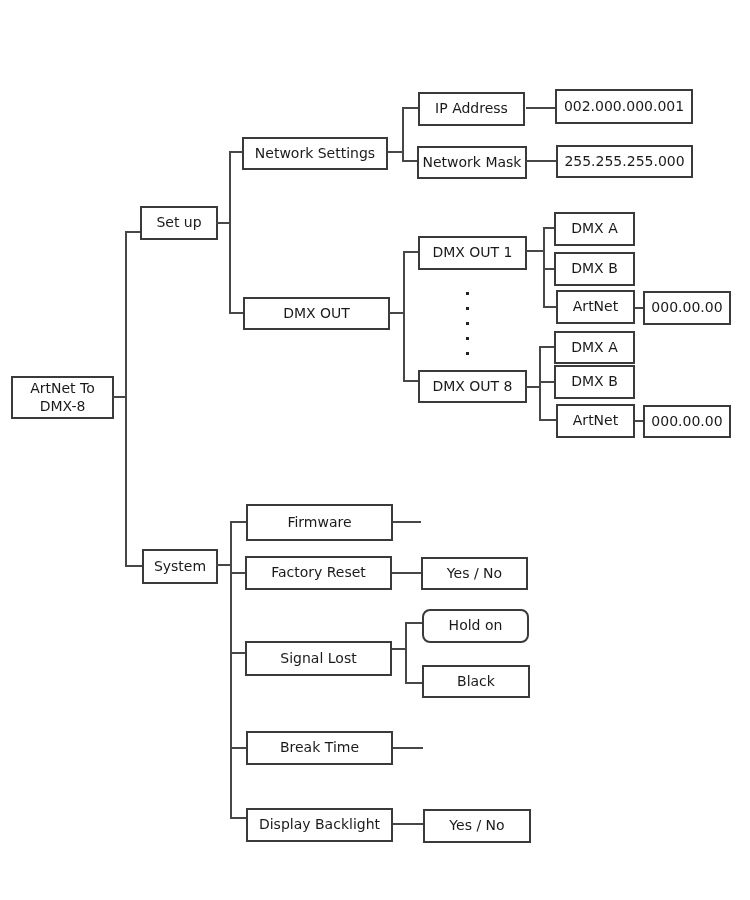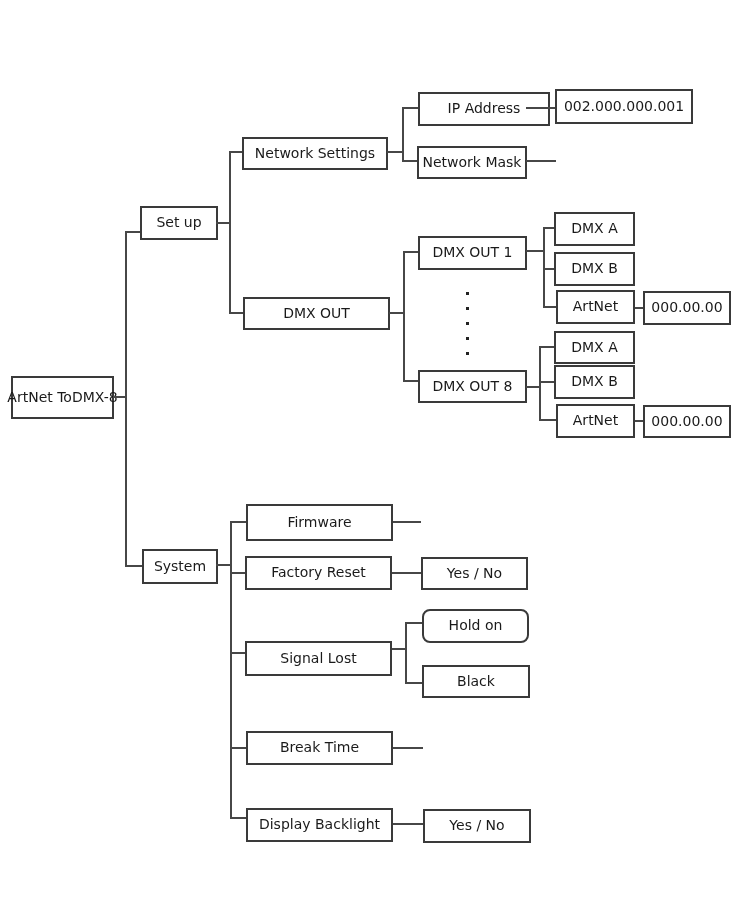--- a/index.html
+++ b/index.html
@@ -7,44 +7,45 @@
     position:relative;width:750px;height:900px;background:#ffffff;
     font-family:"DejaVu Sans","Liberation Sans",sans-serif;
     color:#1a1a1a;overflow:hidden;
   }
   .node{
     position:absolute;box-sizing:border-box;
     border:2px solid #3a3a3a;background:#ffffff;
     display:flex;align-items:center;justify-content:center;
     font-size:14px;line-height:1.25;white-space:nowrap;
   }
-  .node.twoline{flex-direction:row;}
+  .node.twoline{flex-direction:column;}
   .h{position:absolute;height:2px;background:#474747;}
   .v{position:absolute;width:2px;background:#474747;}
   .dot{position:absolute;width:3px;height:3px;background:#222;}
 </style>
 </head>
 <body>
 
 <div class="canvas">
 
   <div class="node twoline" style="left:11px;top:376px;width:103px;height:43px;">
     <span>ArtNet To</span>
     <span>DMX-8</span>
   </div>
 
   <div class="node" style="left:140px;top:206px;width:78px;height:34px;">Set up</div>
   <div class="node" style="left:142px;top:549px;width:76px;height:35px;">System</div>
 
   <div class="node" style="left:242px;top:137px;width:146px;height:33px;">Network Settings</div>
   <div class="node" style="left:243px;top:297px;width:147px;height:33px;">DMX OUT</div>
 
-  <div class="node" style="left:418px;top:92px;width:132px;height:34px;text-align:right;">IP Address</div>
+  <div class="node" style="left:418px;top:92px;width:107px;height:34px;text-align:right;">IP Address</div>
   <div class="node" style="left:555px;top:89px;width:138px;height:35px;">002.000.000.001</div>
   <div class="node" style="left:417px;top:146px;width:110px;height:33px;">Network Mask</div>
+  <div class="node" style="left:556px;top:145px;width:137px;height:33px;">255.255.255.000</div>
 
   <div class="node" style="left:418px;top:236px;width:109px;height:34px;">DMX OUT 1</div>
   <div class="node" style="left:554px;top:212px;width:81px;height:34px;">DMX A</div>
   <div class="node" style="left:554px;top:252px;width:81px;height:34px;">DMX B</div>
   <div class="node" style="left:556px;top:290px;width:79px;height:34px;">ArtNet</div>
   <div class="node" style="left:643px;top:291px;width:88px;height:34px;">000.00.00</div>
 
   <div class="node" style="left:418px;top:370px;width:109px;height:33px;">DMX OUT 8</div>
   <div class="node" style="left:554px;top:331px;width:81px;height:33px;">DMX A</div>
   <div class="node" style="left:554px;top:365px;width:81px;height:34px;">DMX B</div>

